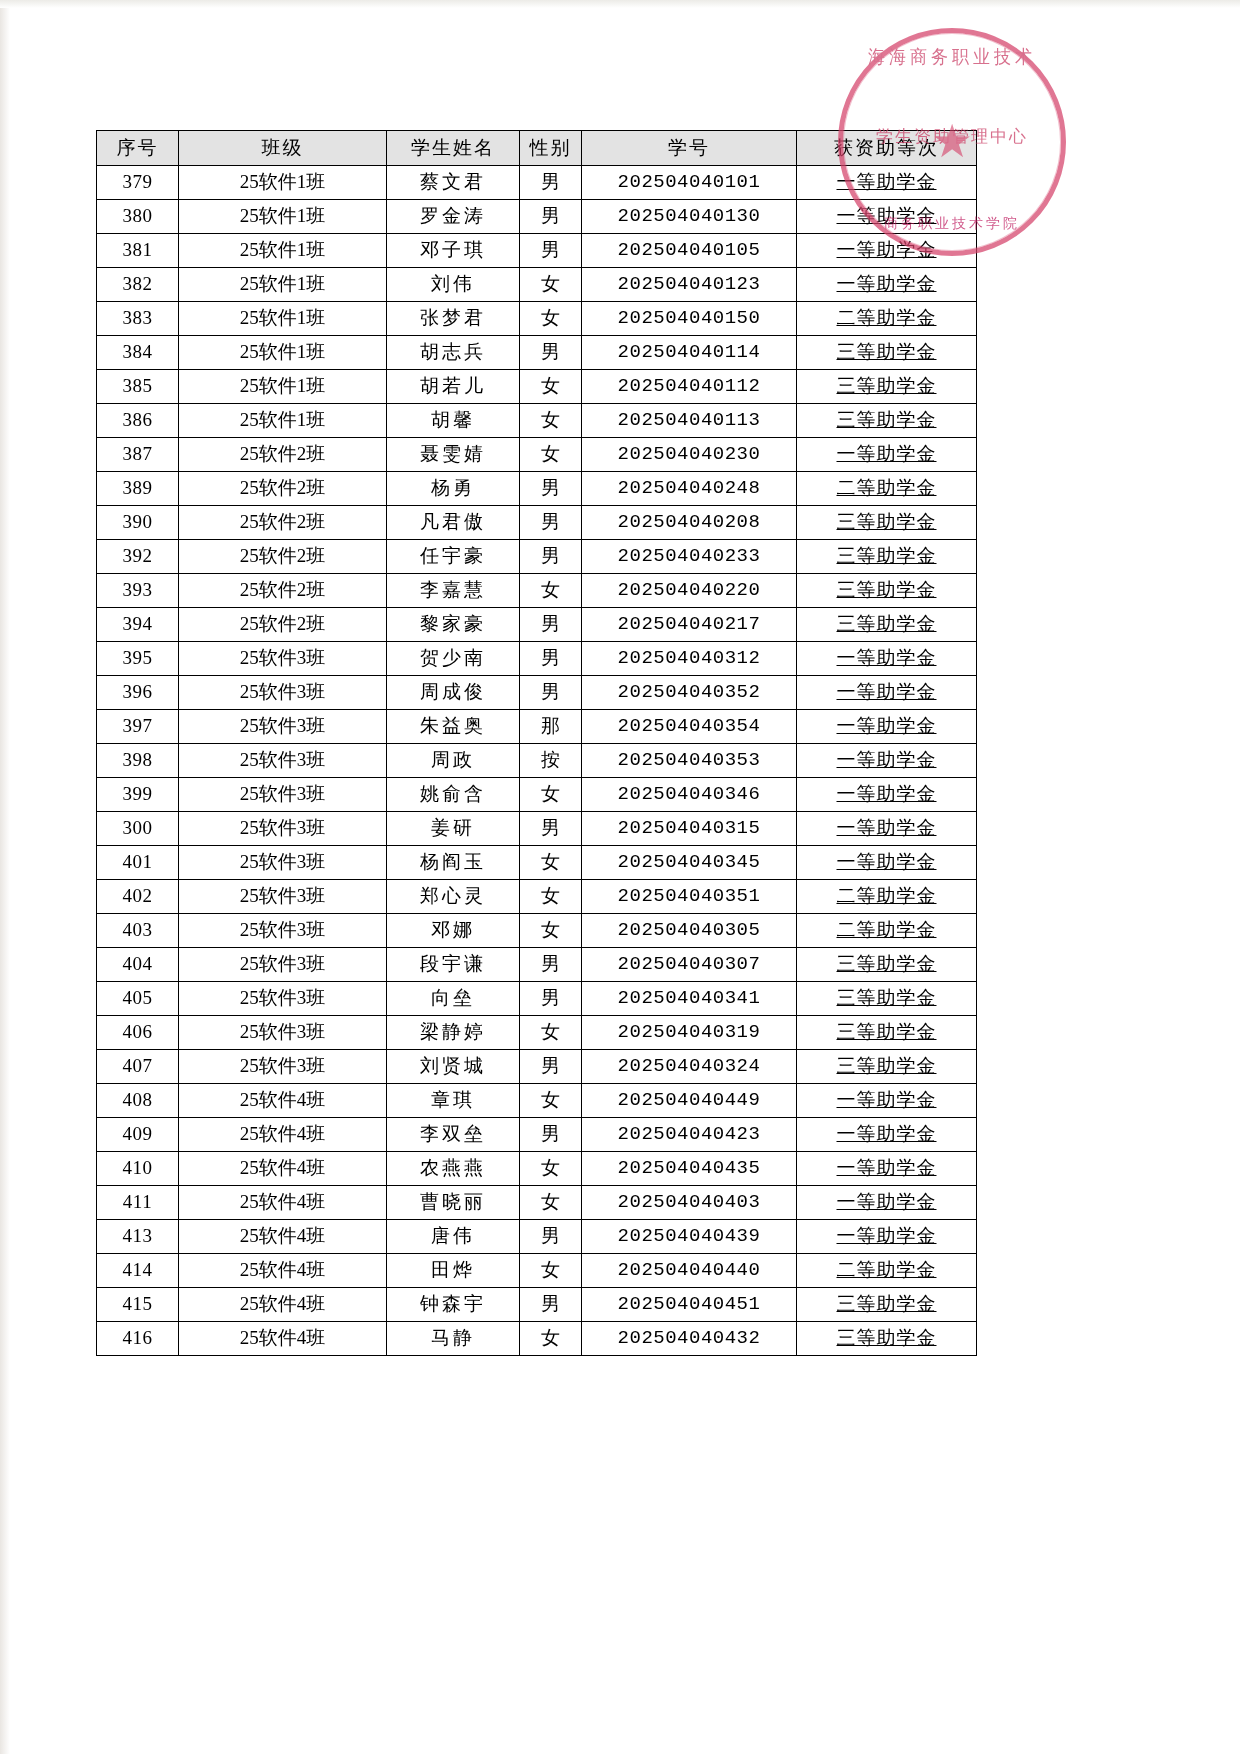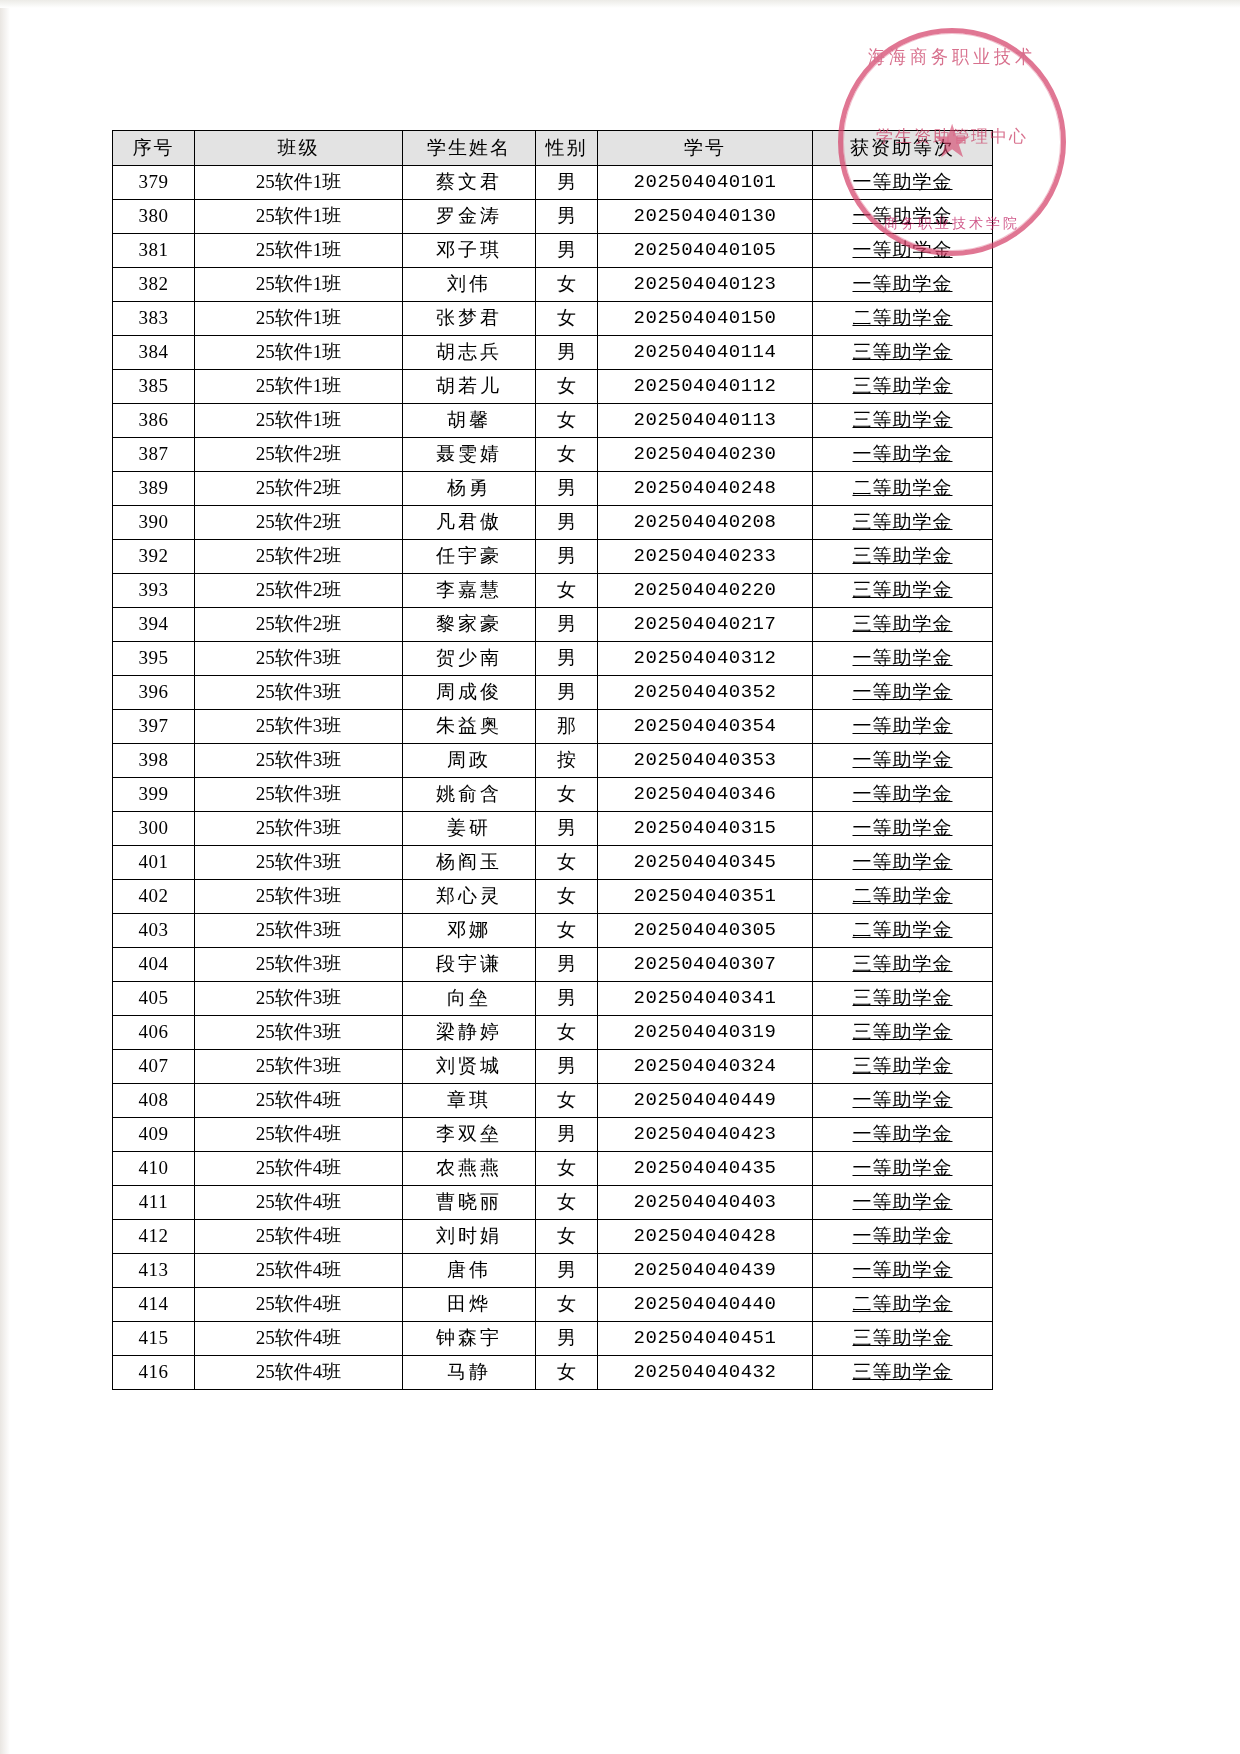--- a/index.html
+++ b/index.html
@@ -25,21 +25,21 @@
   }
   .page-edge-top {
     position: absolute;
     left: 0; top: 0;
     width: 1240px; height: 8px;
     background: linear-gradient(to bottom, #ecebe7, #ffffff);
   }
 
   .sheet {
     position: absolute;
-    left: 112px;
+    left: 96px;
     top: 130px;
     width: 880px;
   }
 
   table.roster {
     border-collapse: collapse;
     width: 880px;
     table-layout: fixed;
   }
   table.roster th,
@@ -403,28 +403,20 @@
         </tr>
         <tr>
           <td class="idx">411</td>
           <td class="class">25软件4班</td>
           <td class="name">曹晓丽</td>
           <td class="gender">女</td>
           <td class="sid">202504040403</td>
           <td class="grade">一等助学金</td>
         </tr>
         <tr>
-          <td class="idx">412</td>
-          <td class="class">25软件4班</td>
-          <td class="name">刘时娟</td>
-          <td class="gender">女</td>
-          <td class="sid">202504040428</td>
-          <td class="grade">一等助学金</td>
-        </tr>
-        <tr>
           <td class="idx">413</td>
           <td class="class">25软件4班</td>
           <td class="name">唐伟</td>
           <td class="gender">男</td>
           <td class="sid">202504040439</td>
           <td class="grade">一等助学金</td>
         </tr>
         <tr>
           <td class="idx">414</td>
           <td class="class">25软件4班</td>

